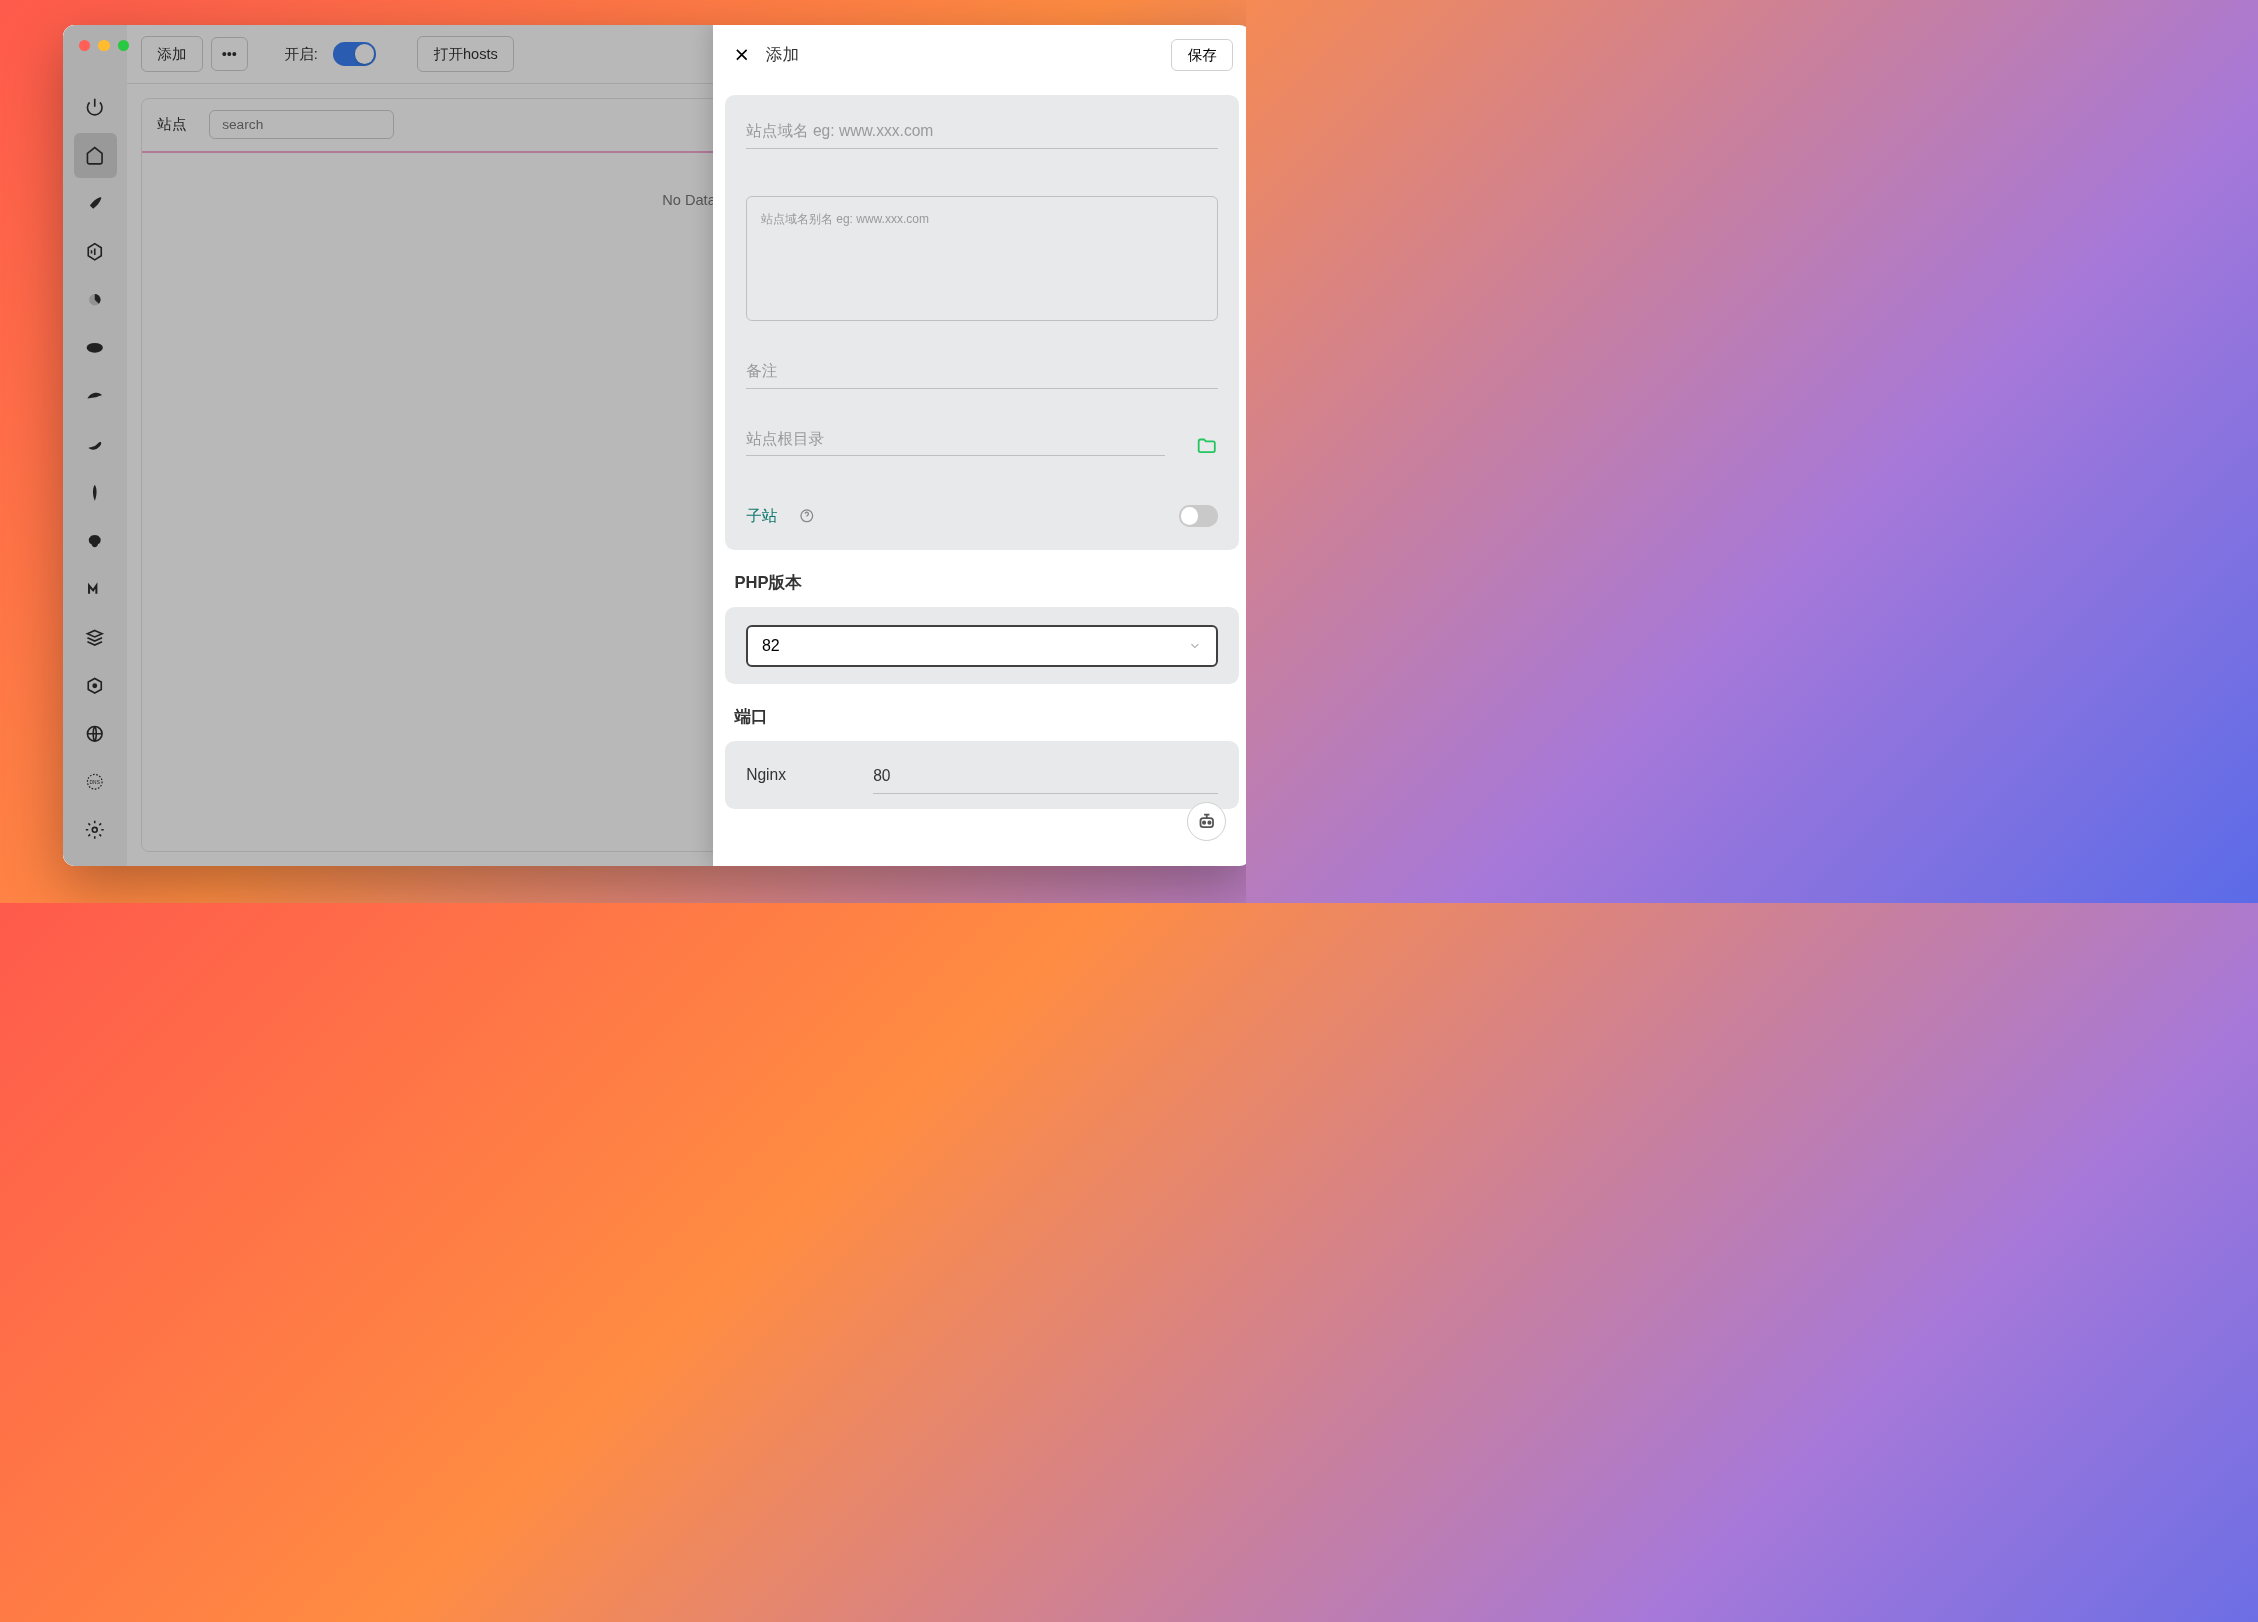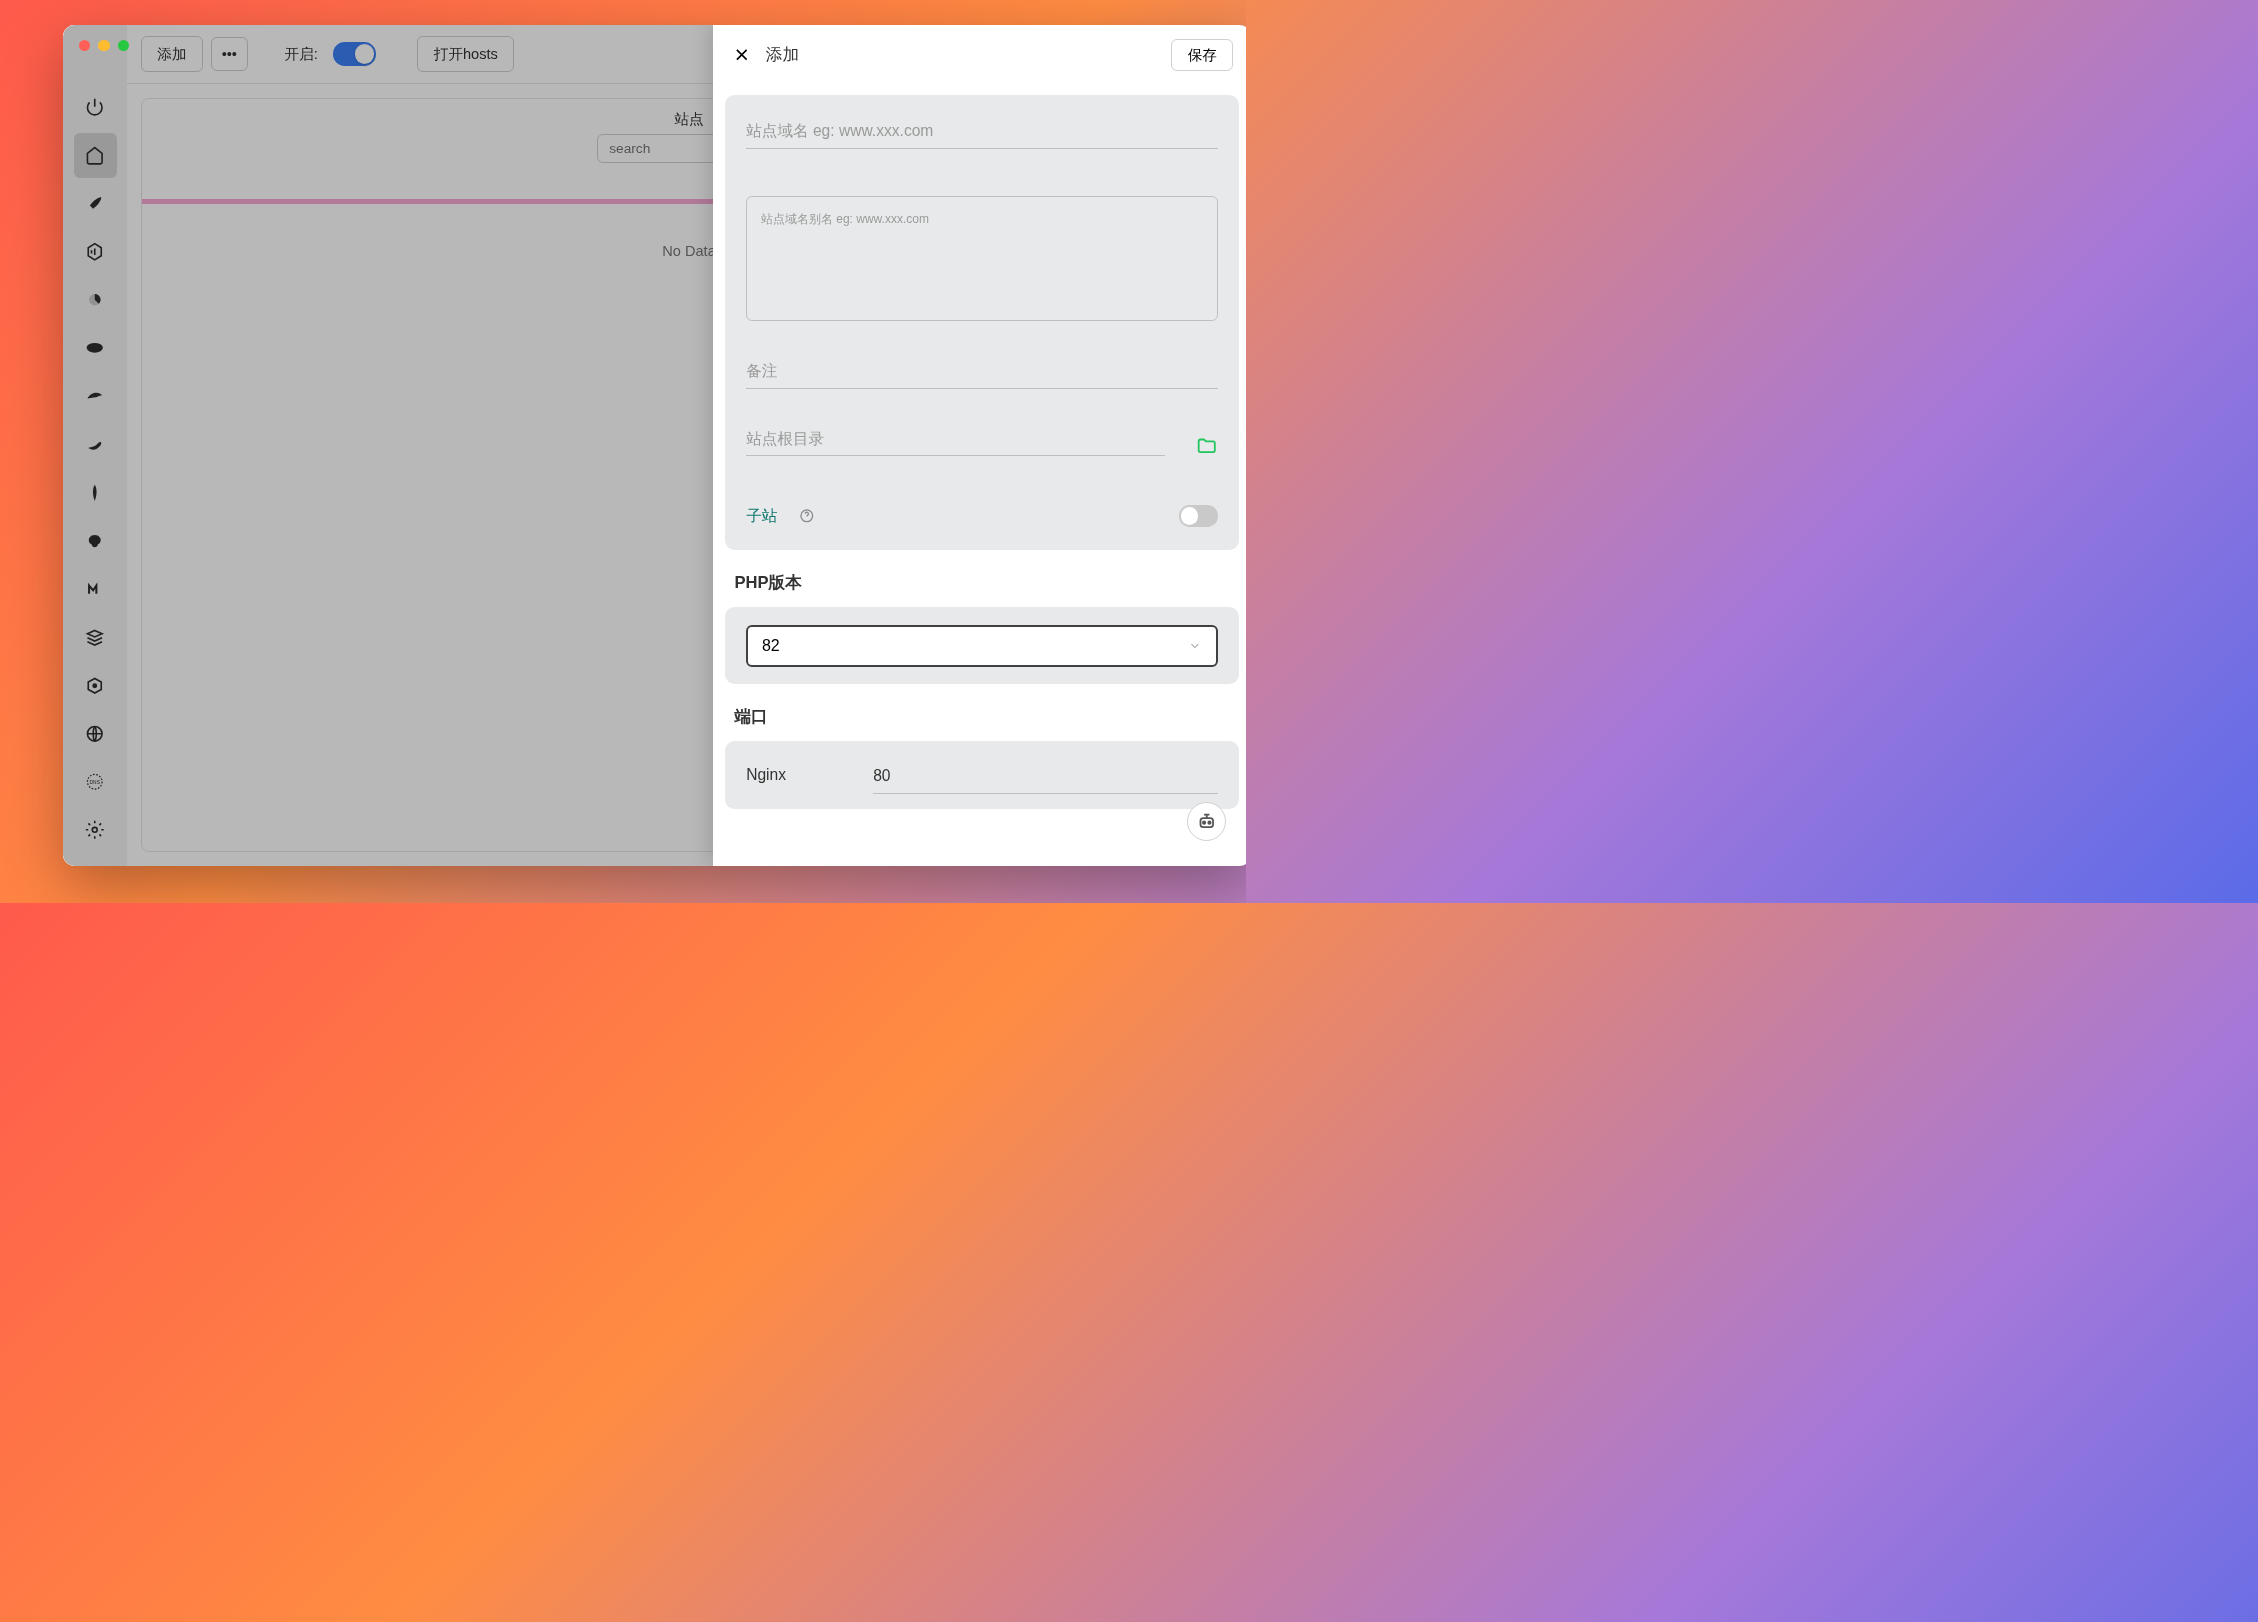--- a/index.html
+++ b/index.html
@@ -46,23 +46,22 @@
 }
 .switch::after {
   content: ''; position: absolute; width: 19.5px; height: 19.5px; background: #fff;
   border-radius: 50%; top: 2px; right: 2px; box-shadow: 0 1px 2.9px rgba(0,0,0,.2);
 }
 .content { flex: 1; padding: 13.7px 13.7px 13.7px 13.7px; }
 .table-area {
   border: 1px solid #e5e5e5; border-radius: 7.8px; height: 100%;
 }
 .table-head {
-  display: flex; align-items: center; padding: 11.7px 15.6px; gap: 5px;
-  border-bottom: 5px solid #f9a8d4;
-  flex-direction: column;
+  display: flex; align-items: center; padding: 11.7px 15.6px; gap: 23px;
+  border-bottom: 2px solid #f9a8d4;
 }
 .col-label { font-size: 14.6px; color: #333; }
 .search-input {
   width: 185px; padding: 5.9px 11.7px; border: 1px solid #d0d0d0; border-radius: 5.9px;
   font-size: 13.7px;
 }
 .col-php { margin-left: auto; padding-right: 78px; }
 .no-data { text-align: center; padding: 39px 0; color: #777; font-size: 14.6px; }
 .scrim {
   position: absolute; inset: 0; background: rgba(0,0,0,.28);

